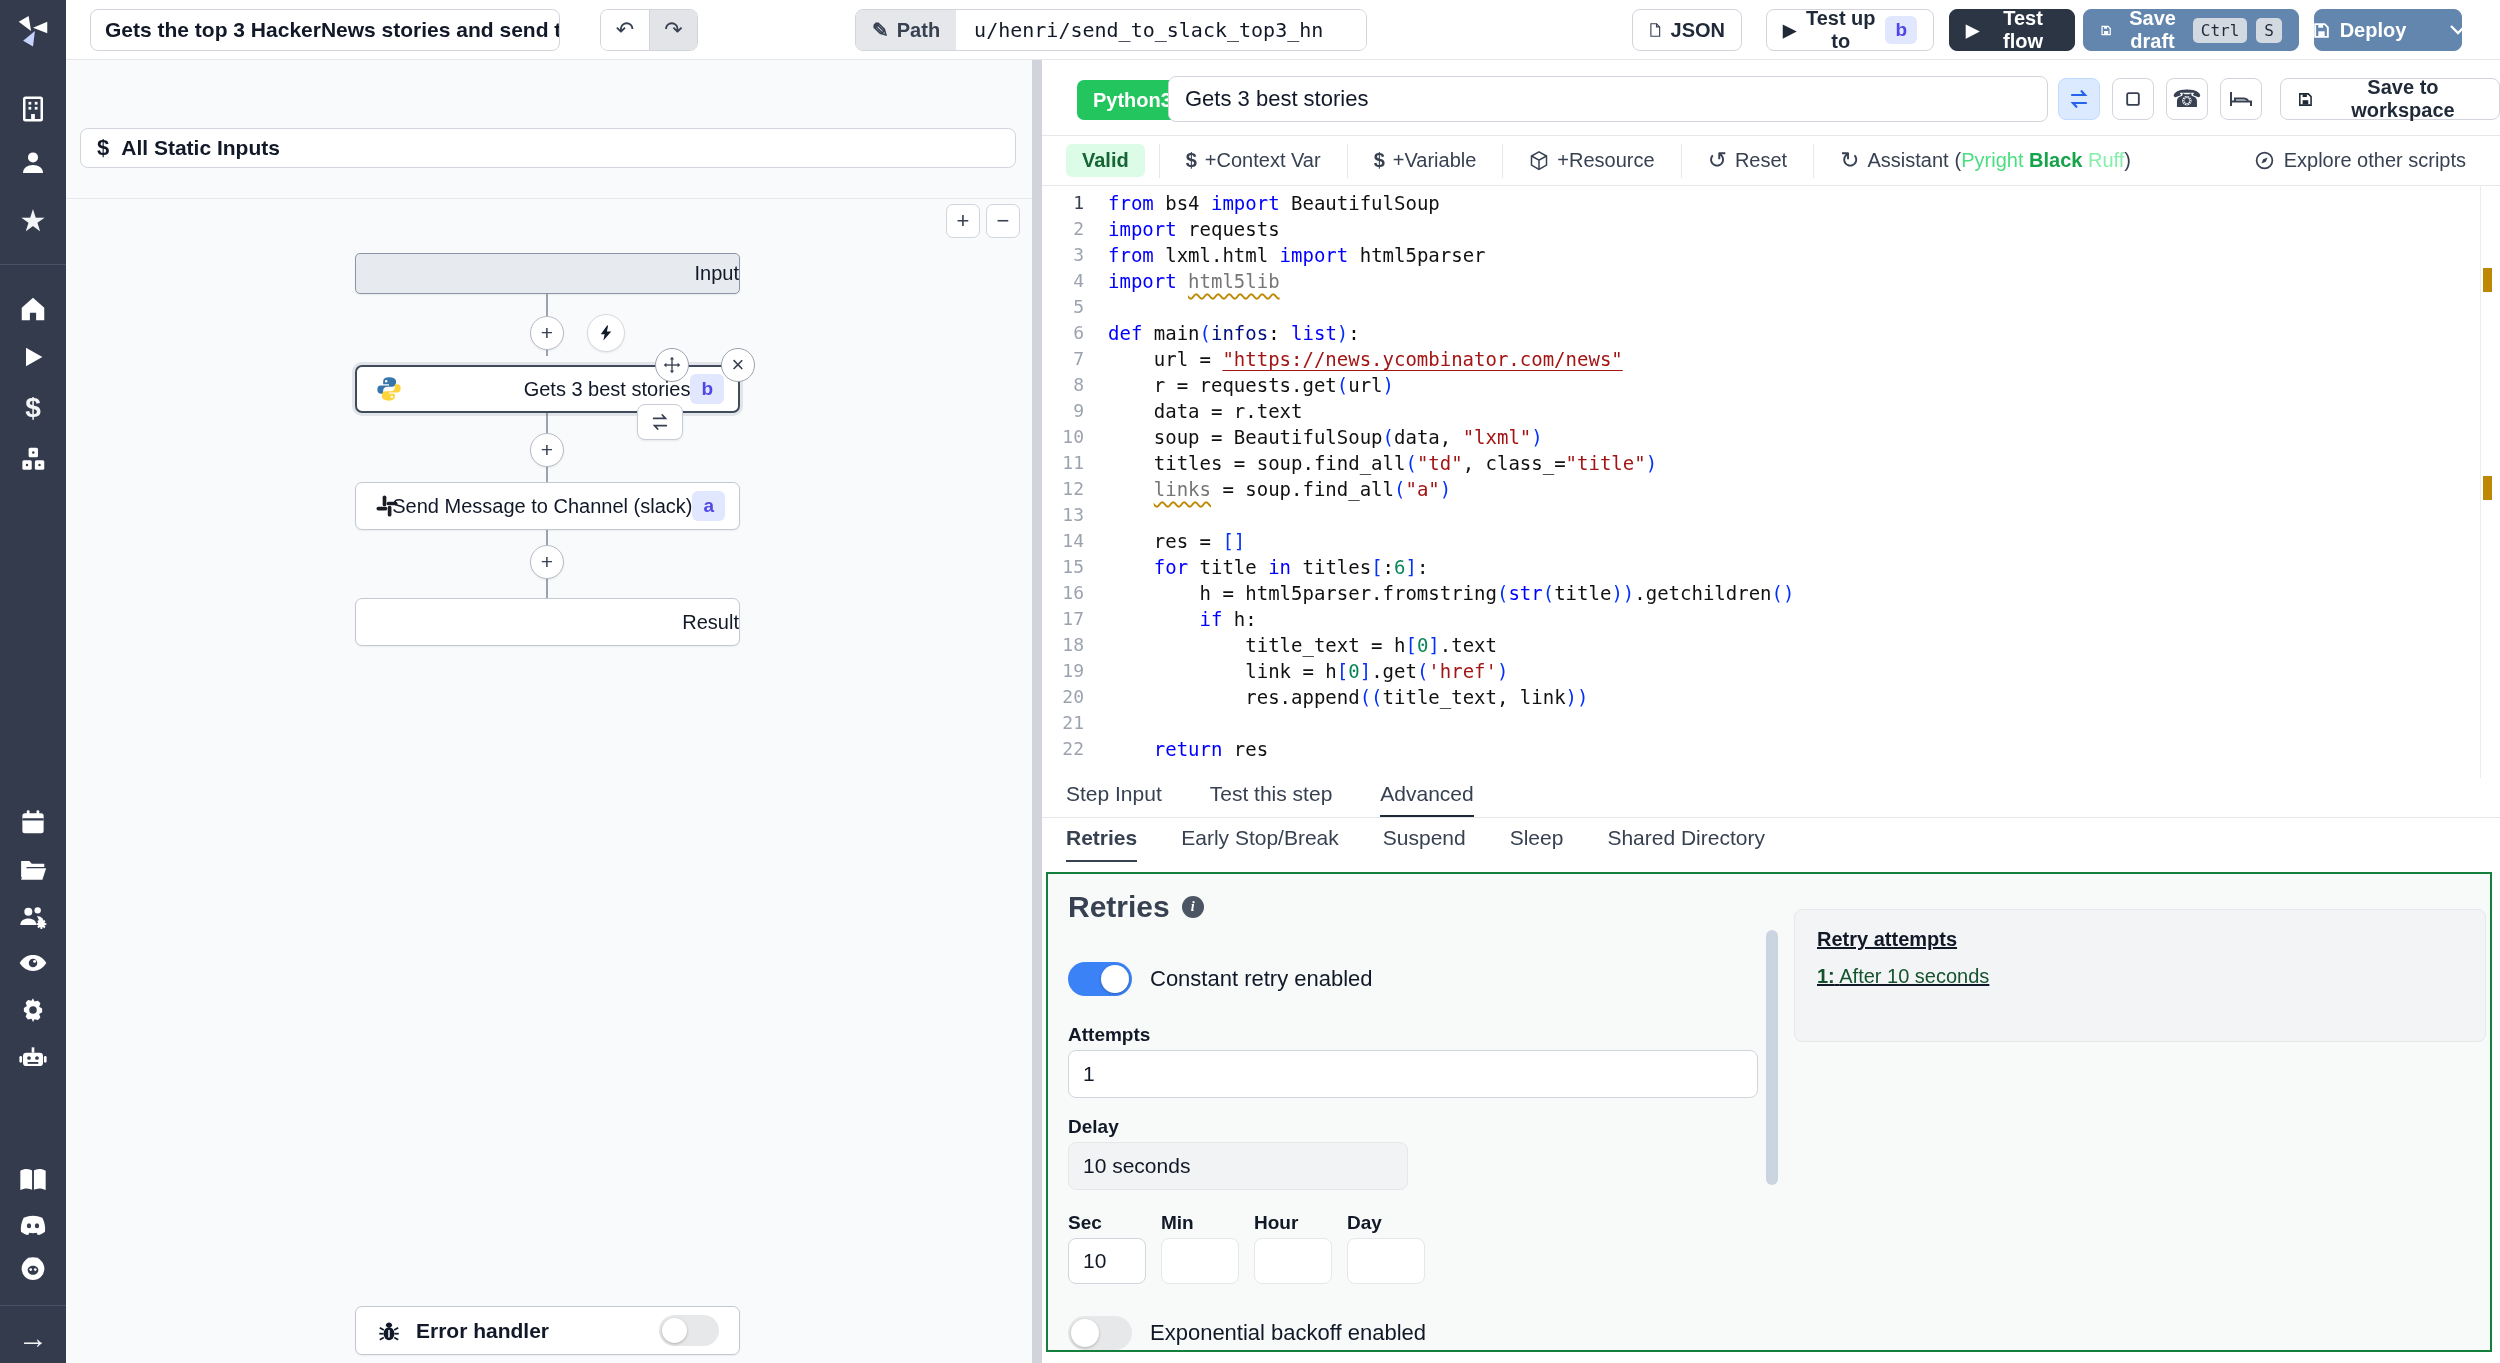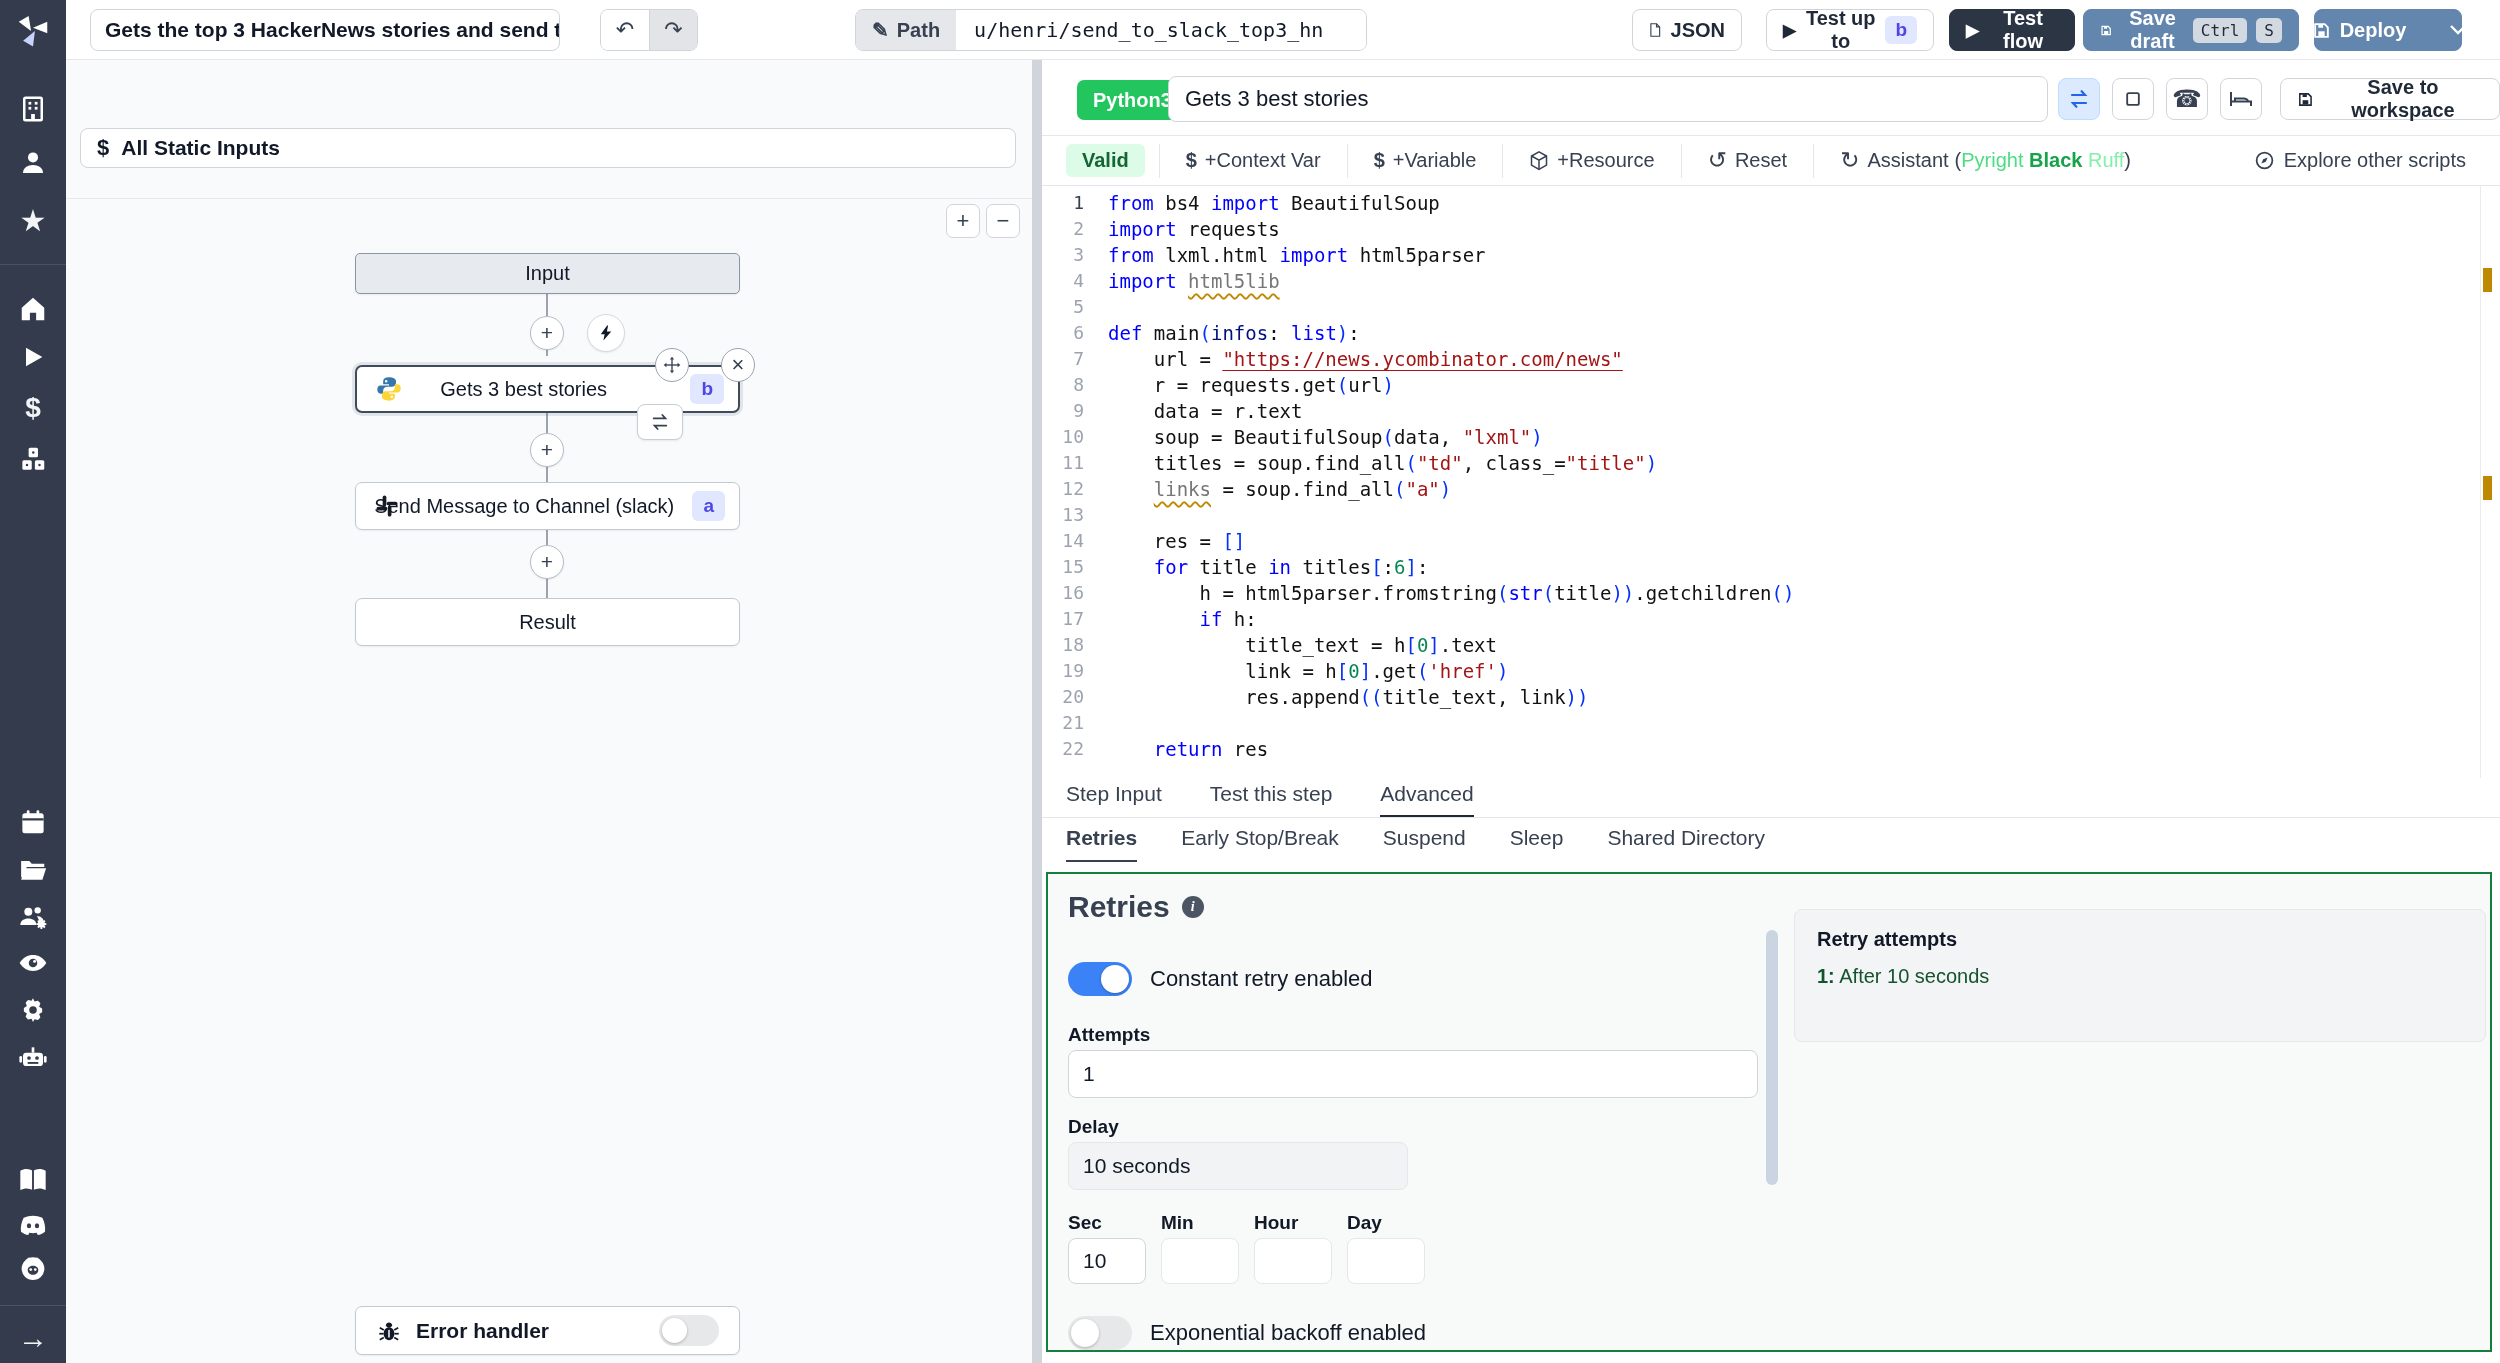--- a/index.html
+++ b/index.html
@@ -33,21 +33,21 @@
 
   
   .flow-panel { position:absolute; left:66px; top:60px; width:966px; height:1303px; background:#f8fafc; }
   .bar-row { position:absolute; left:14px; width:936px; background:#fff; border:1px solid #d1d5db; border-radius:8px;
         display:flex; align-items:center; gap:12px; padding:0 16px; font-size:21px; font-weight:600; color:#111827; }
   .canvas-sep { position:absolute; left:0; top:138px; width:966px; height:1px; background:#e5e7eb; }
   .zoom-btn { position:absolute; width:34px; height:34px; background:#fff; border:1px solid #d1d5db; border-radius:7px;
         display:flex; align-items:center; justify-content:center; font-size:22px; color:#374151; }
   .node { position:absolute; left:289px; width:385px; background:#fff; border:1px solid #c3c9d2; border-radius:7px;
         display:flex; align-items:center; font-size:20px; color:#111827; box-shadow:0 1px 2px rgba(0,0,0,.06); }
-  .node-center { flex:1; text-align:center; }
+  .node-center { flex:1; text-align:right; }
   .connector { position:absolute; left:480px; width:1.5px; background:#9ca3af; }
   .plus-circle { position:absolute; left:464px; width:34px; height:34px; border-radius:50%; background:#fff; border:1px solid #b6bcc6;
         display:flex; align-items:center; justify-content:center; font-size:21px; color:#374151; box-shadow:0 1px 2px rgba(0,0,0,.08); }
   .bolt-circle { position:absolute; left:521px; width:38px; height:38px; border-radius:50%; background:#fff; border:1px solid #d6dae0;
         display:flex; align-items:center; justify-content:center; box-shadow:0 1px 2px rgba(0,0,0,.08); }
   .float-circle { position:absolute; width:34px; height:34px; border-radius:50%; background:#fff; border:1px solid #9ca3af;
         display:flex; align-items:center; justify-content:center; color:#374151; z-index:5; }
   .loop-chip { position:absolute; left:571px; top:344px; width:46px; height:36px; background:#fff; border:1px solid #c8cdd5; border-radius:8px;
         display:flex; align-items:center; justify-content:center; color:#374151; z-index:5; box-shadow:0 1px 2px rgba(0,0,0,.08); }
   .toggle { position:relative; border-radius:17px; }
@@ -103,21 +103,21 @@
   .rt-title { position:absolute; left:20px; top:16px; font-size:30px; font-weight:700; color:#374151; display:flex; align-items:center; gap:12px; }
   .info-dot { width:22px; height:22px; border-radius:50%; background:#4b5563; color:#fff; font-size:14px; font-family:"Liberation Serif",serif;
         font-style:italic; font-weight:700; display:flex; align-items:center; justify-content:center; }
   .rt-label { position:absolute; font-size:19px; font-weight:700; color:#111827; }
   .rt-input { position:absolute; background:#fff; border:1px solid #d1d5db; border-radius:8px; display:flex; align-items:center;
         padding:0 14px; font-size:21px; color:#111827; }
   .rt-input.disabled { background:#f1f3f4; border-color:#e5e7eb; }
   .rt-toggle-row { position:absolute; display:flex; align-items:center; gap:18px; font-size:22px; color:#111827; }
   .rt-scrollbar { position:absolute; left:718px; top:56px; width:12px; height:255px; background:#cbd5e1; border-radius:6px; }
   .preview-box { position:absolute; left:746px; top:35px; width:692px; height:133px; background:#f3f4f5; border:1px solid #e5e7eb;
-        border-radius:8px; padding:18px 22px; }
+        border-radius:8px; padding:18px 22px;text-decoration:underline; }
   .preview-title { font-size:20px; font-weight:600; color:#111827; }
   .preview-line { margin-top:14px; font-size:20px; color:#14532d; }
   .preview-line b { font-weight:700; }
 
   svg { display:block; }
 </style>
 </head>
 <body>
 
 <div class="screen">

